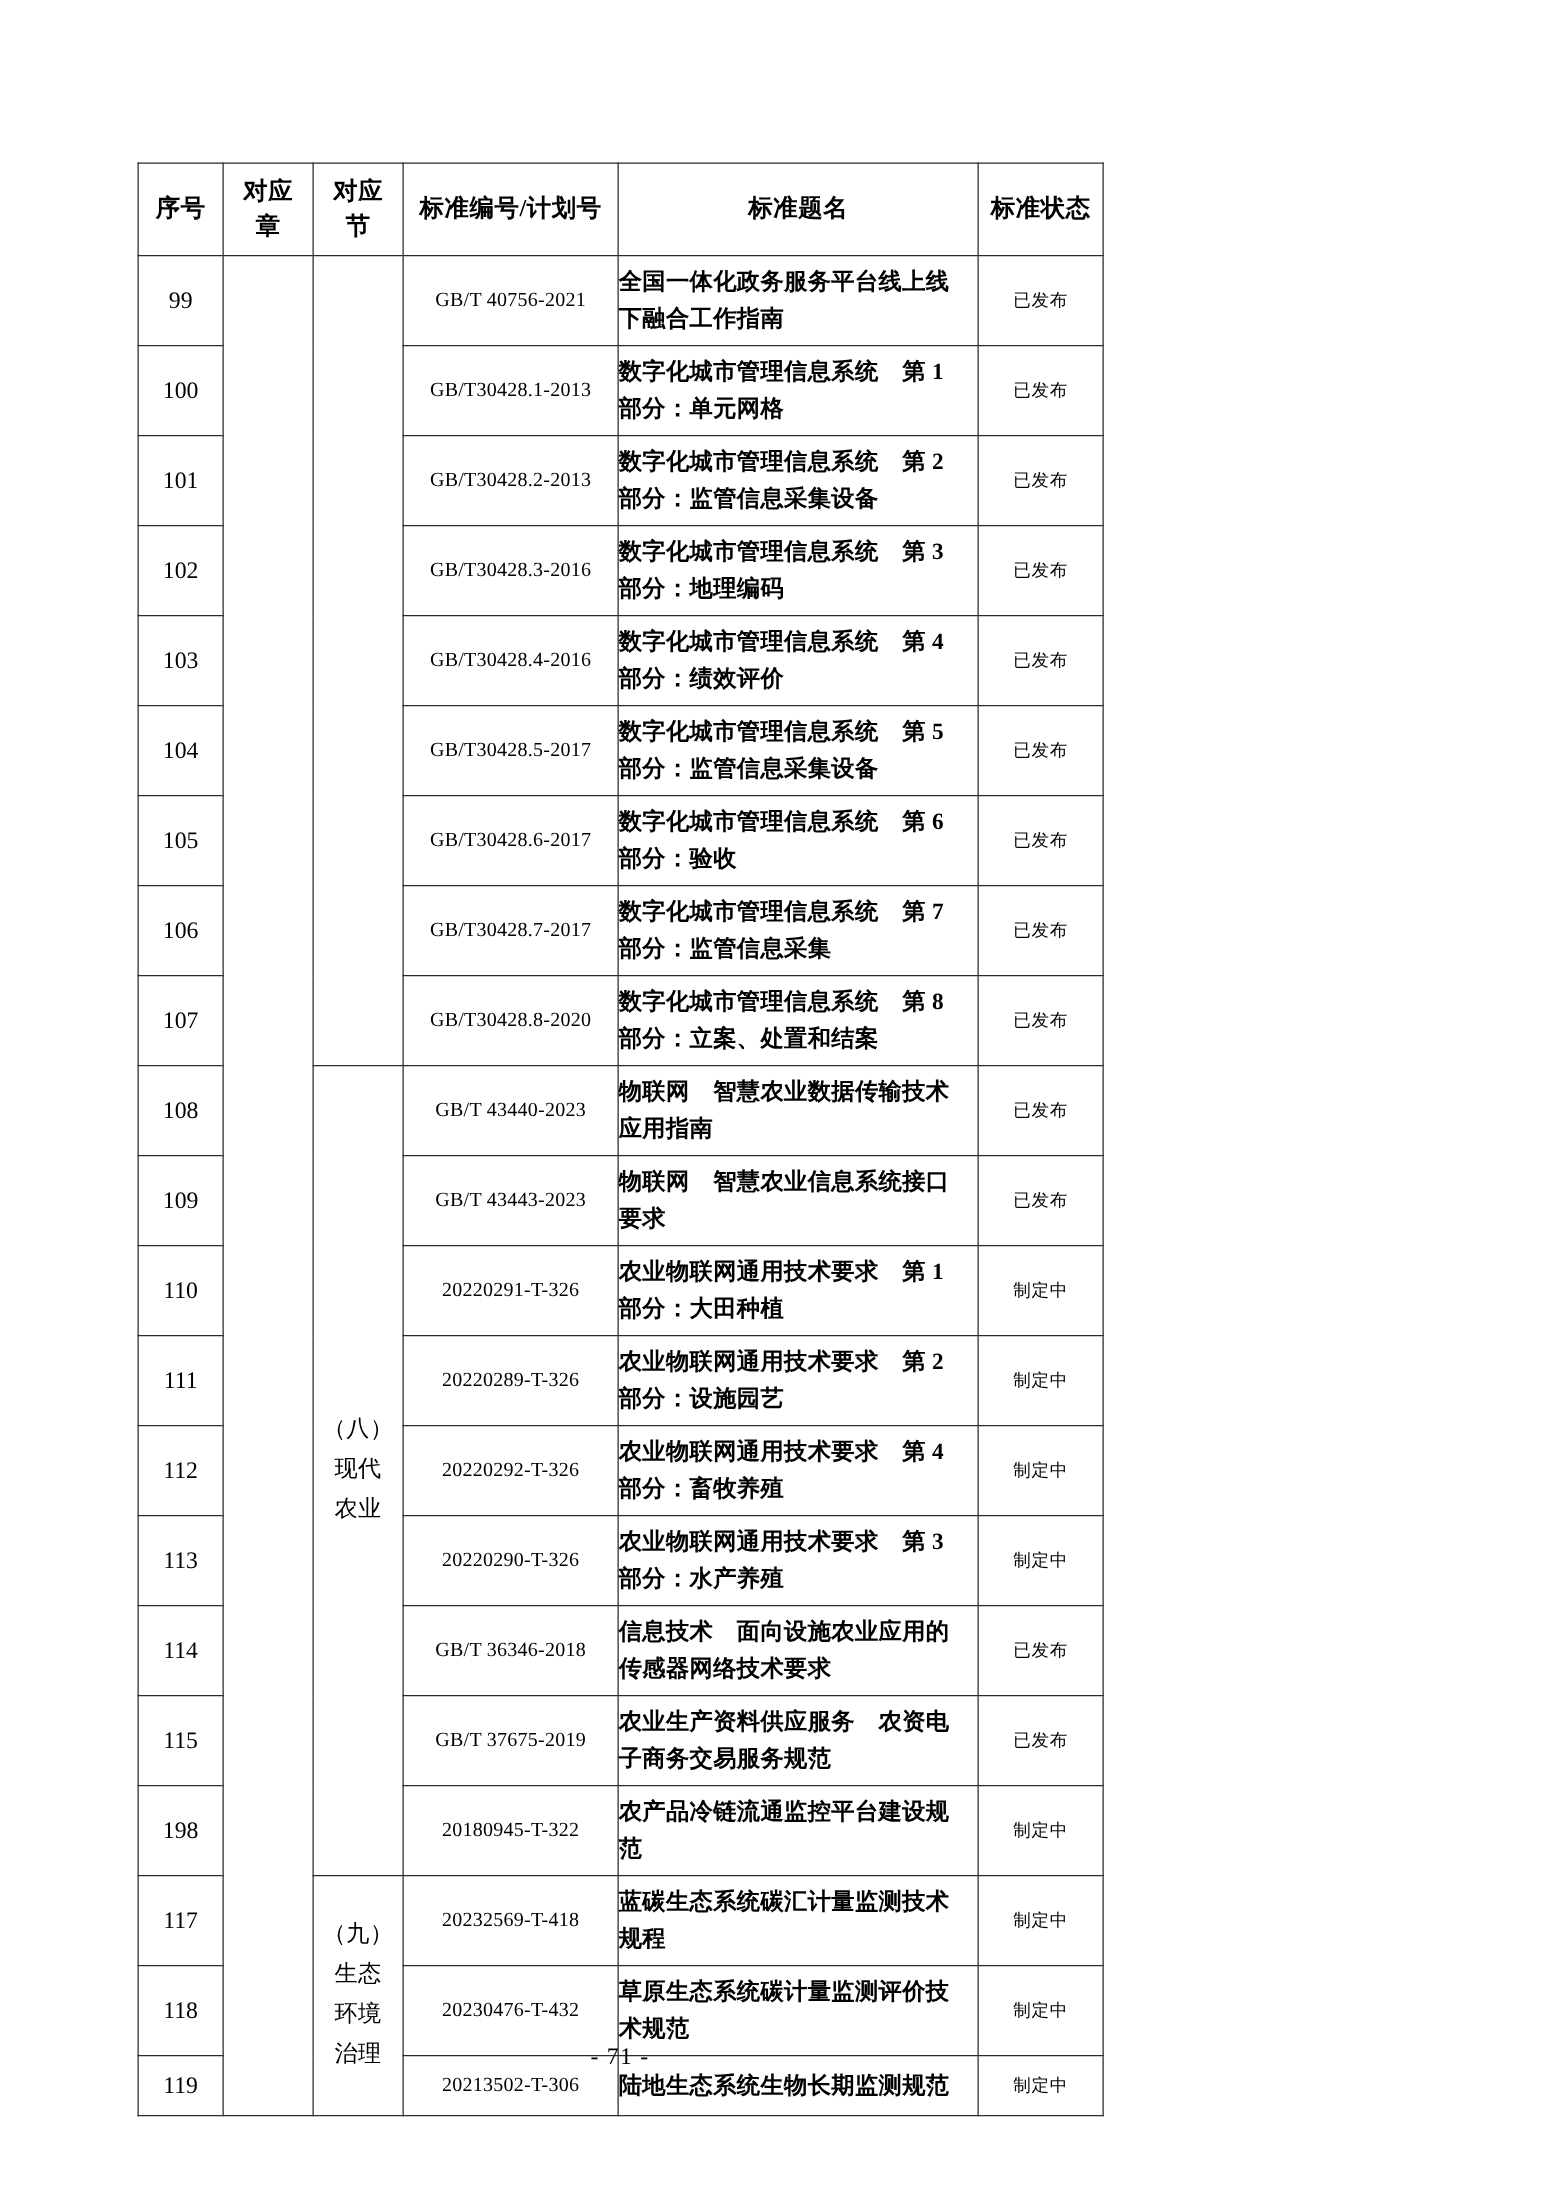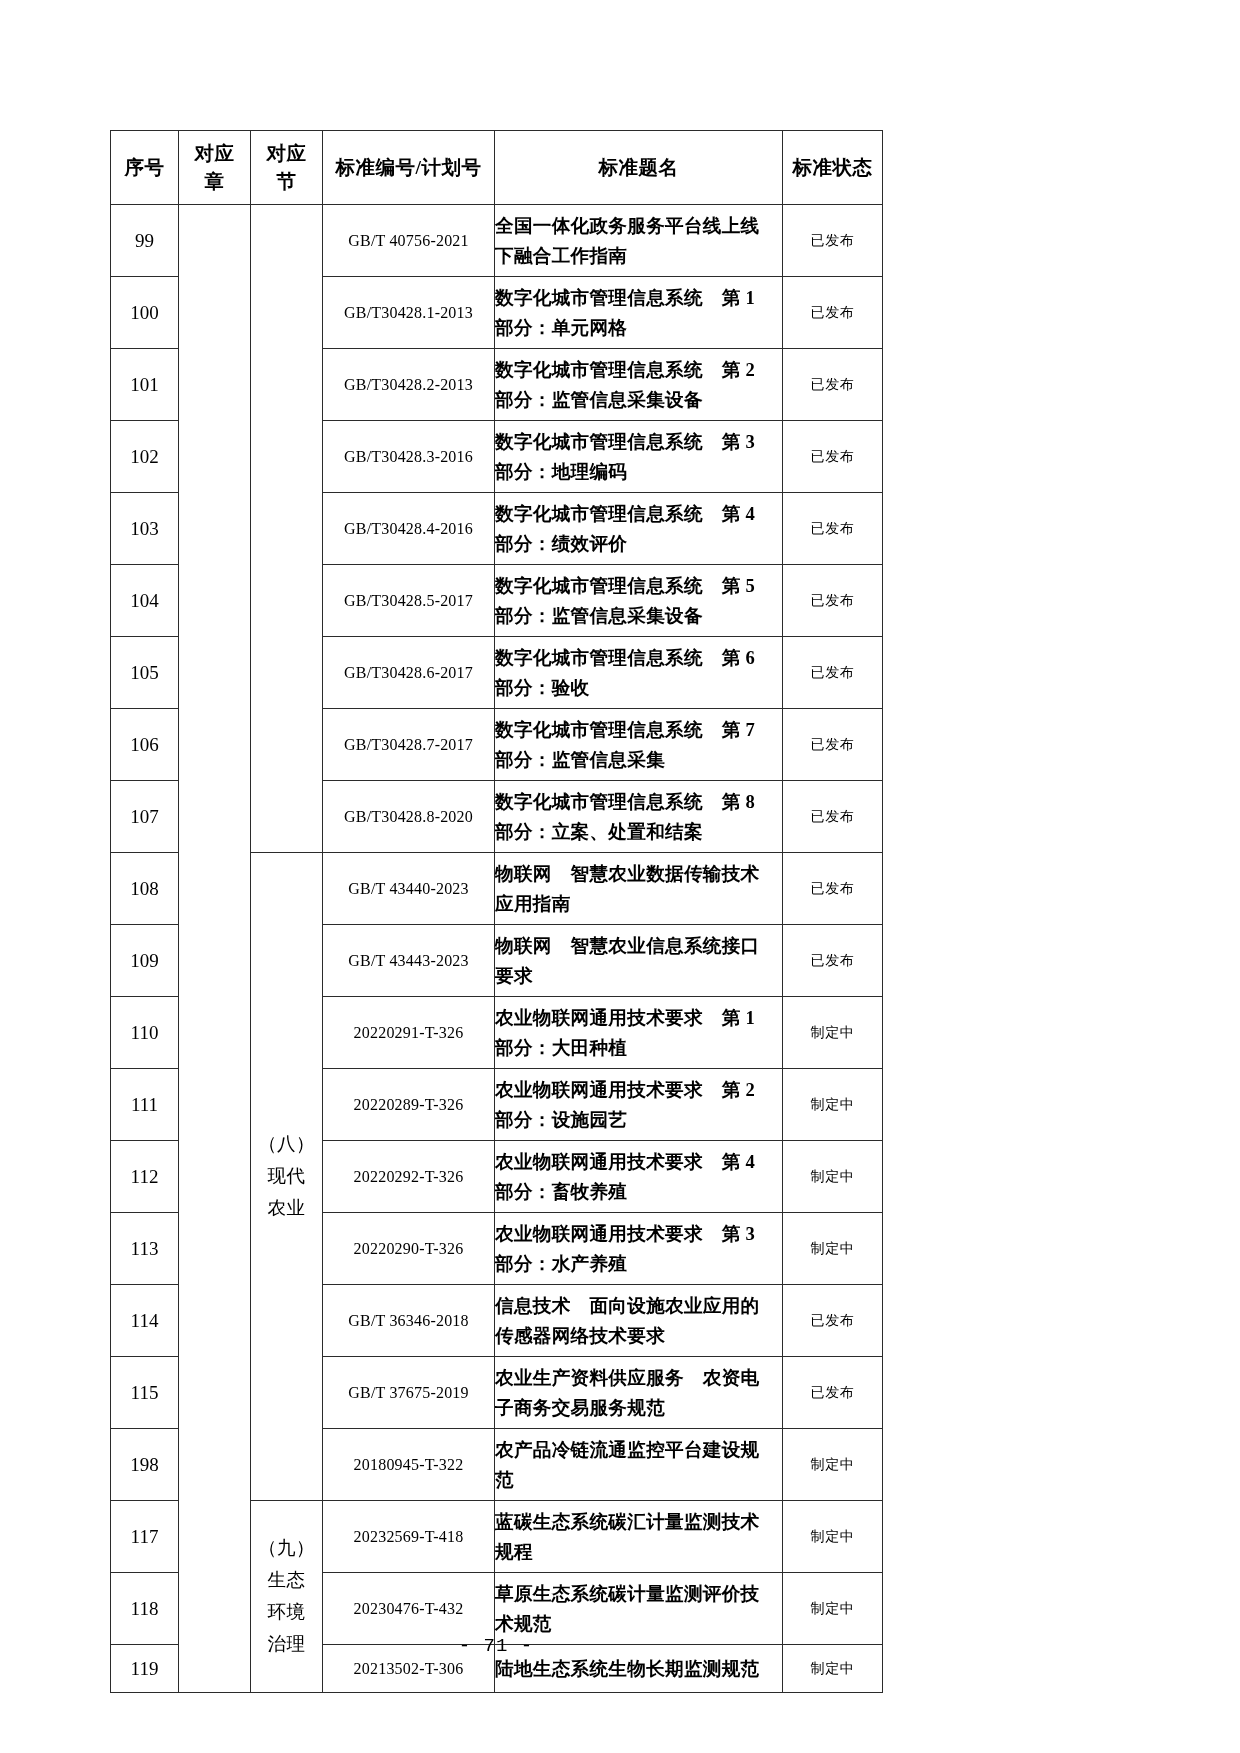--- a/index.html
+++ b/index.html
@@ -98,21 +98,21 @@
     line-height: 1.72;
   }
   .footer {
     position: absolute;
     left: 0;
     right: 0;
     bottom: 96px;
     text-align: center;
     font-size: 19px;
     letter-spacing: 1px;
-    font-family: Liberation Mono, monospace;
+    font-family: Liberation Serif, serif;
   }
 </style>
 </head>
 <body>
 
 <div class="page">
   <div class="table-wrap">
     <table class="std">
       <colgroup>
         <col class="c-seq">

